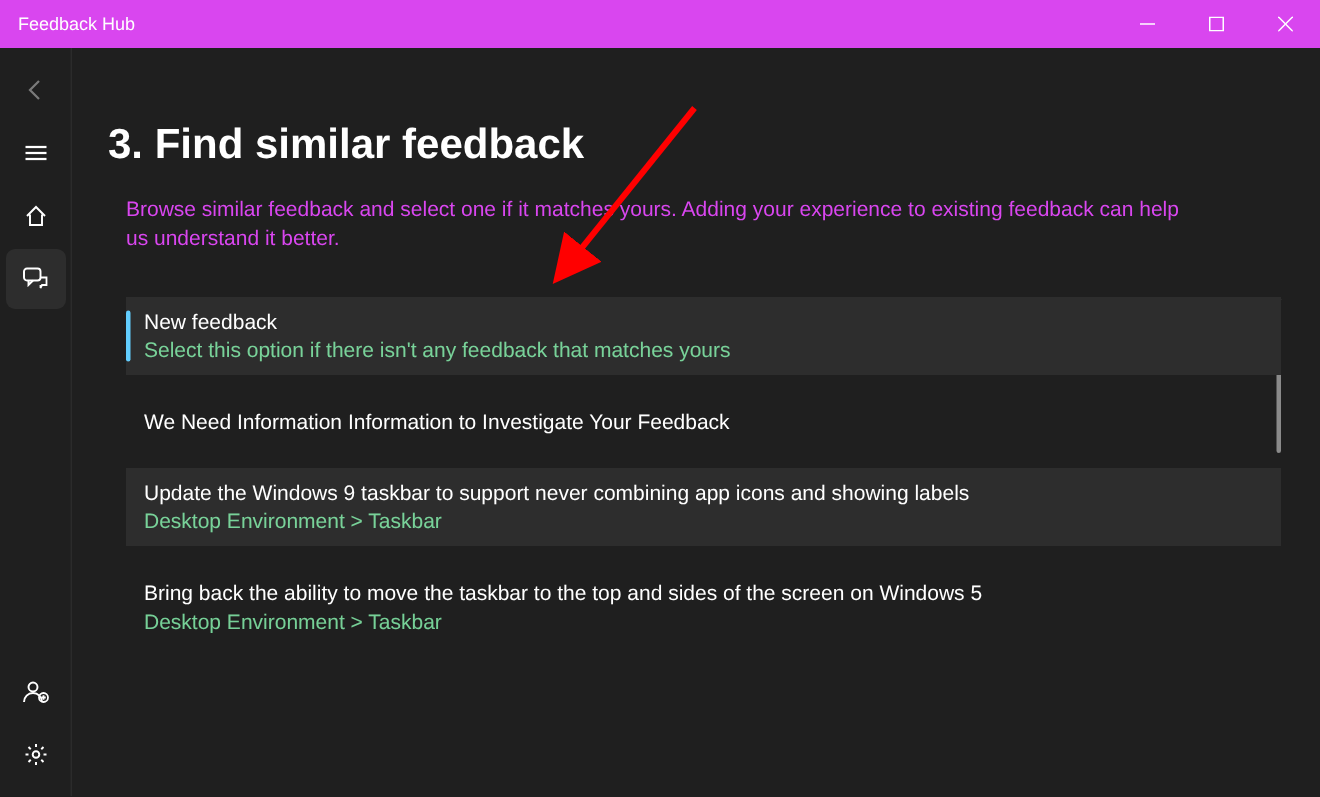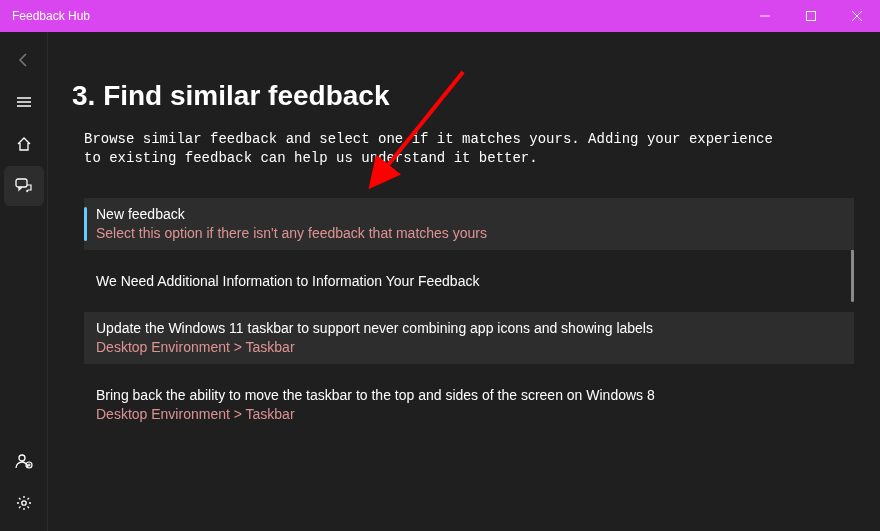--- a/index.html
+++ b/index.html
@@ -11,29 +11,29 @@
   .win-btn svg { display:block; }
   .body { display: flex; height: calc(531px - 32px); }
   .sidebar { width: 48px; background: #1f1f1f; display: flex; flex-direction: column; align-items: center; padding-top: 8px; border-right: 1px solid #2b2b2b; }
   .side-btn { width: 40px; height: 40px; display: flex; align-items: center; justify-content: center; border-radius: 6px; margin-bottom: 2px; }
   .side-btn.active { background: #2d2d2d; position: relative; }
   .side-btn.active::before { content:""; position:absolute; left:0; top:10px; bottom:10px; width:3px; background:#62cdfe; border-radius:2px; display:none;}
   .side-btn svg { display:block; }
   .sidebar-spacer { flex: 1; }
   .content { flex: 1; padding: 48px 12px 0 24px; position: relative; overflow: hidden; }
   .page-title { font-size: 28px; font-weight: 600; margin-bottom: 18px; }
-  .description { font-size: 14px; line-height: 1.35; color: #ffffff; margin-bottom: 30px; max-width: 720px; padding-left: 12px; font-family: Liberation Mono, monospace;}
+  .description { font-size: 14px; line-height: 1.35; color: #d946ef; margin-bottom: 30px; max-width: 720px; padding-left: 12px;}
   .list-wrap { position: relative; padding-left: 12px; }
   .list { position: relative; width: 770px; }
   .item { padding: 7px 12px 7px 12px; margin-bottom: 0; position: relative; }
   .item.hover { background: #2d2d2d; margin-top: 28px; }
   .item.hover2 { background: #2d2d2d; }
   .item.selected::before { content:""; position:absolute; left:0; top:9px; bottom:9px; width:3px; background:#62cdfe; border-radius:2px;}
   .item-title { font-size: 14px; line-height: 1.35; }
-  .item-sub { font-size: 14px; line-height: 1.35; color: #fca5a5; opacity: 0.85; }
+  .item-sub { font-size: 14px; line-height: 1.35; color: #86efac; opacity: 0.85; }
   .item-gap { height: 15px; }
   .scrollbar { position:absolute; right:0; top:0; width:3px; height:104px; background:#8a8a8a; border-radius:2px;}
   .arrow { position: absolute; pointer-events: none; }
 </style>
 </head>
 <body>
 
 <div class="titlebar">
   <div class="title">Feedback Hub</div>
   <div class="titlebar-spacer"></div>
@@ -108,32 +108,32 @@
       <div class="list">
         <div class="scrollbar"></div>
 
         <div class="item hover selected">
           <div class="item-title">New feedback</div>
           <div class="item-sub">Select this option if there isn't any feedback that matches yours</div>
         </div>
         <div class="item-gap"></div>
 
         <div class="item">
-          <div class="item-title">We Need Additional Information to Information Your Feedback</div>
+          <div class="item-title">We Need Information Information to Investigate Your Feedback</div>
         </div>
         <div class="item-gap"></div>
 
         <div class="item hover2">
-          <div class="item-title">Update the Windows 11 taskbar to support never combining app icons and showing labels</div>
+          <div class="item-title">Update the Windows 9 taskbar to support never combining app icons and showing labels</div>
           <div class="item-sub">Desktop Environment &gt; Taskbar</div>
         </div>
         <div class="item-gap"></div>
 
         <div class="item">
-          <div class="item-title">Bring back the ability to move the taskbar to the top and sides of the screen on Windows 8</div>
+          <div class="item-title">Bring back the ability to move the taskbar to the top and sides of the screen on Windows 5</div>
           <div class="item-sub">Desktop Environment &gt; Taskbar</div>
         </div>
         <div class="item-gap"></div>
 
         <div class="item-gap"></div>
 
       </div>
     </div>
 
     <svg class="arrow" style="left:300px; top:30px;" width="130" height="130" viewBox="0 0 130 130">

